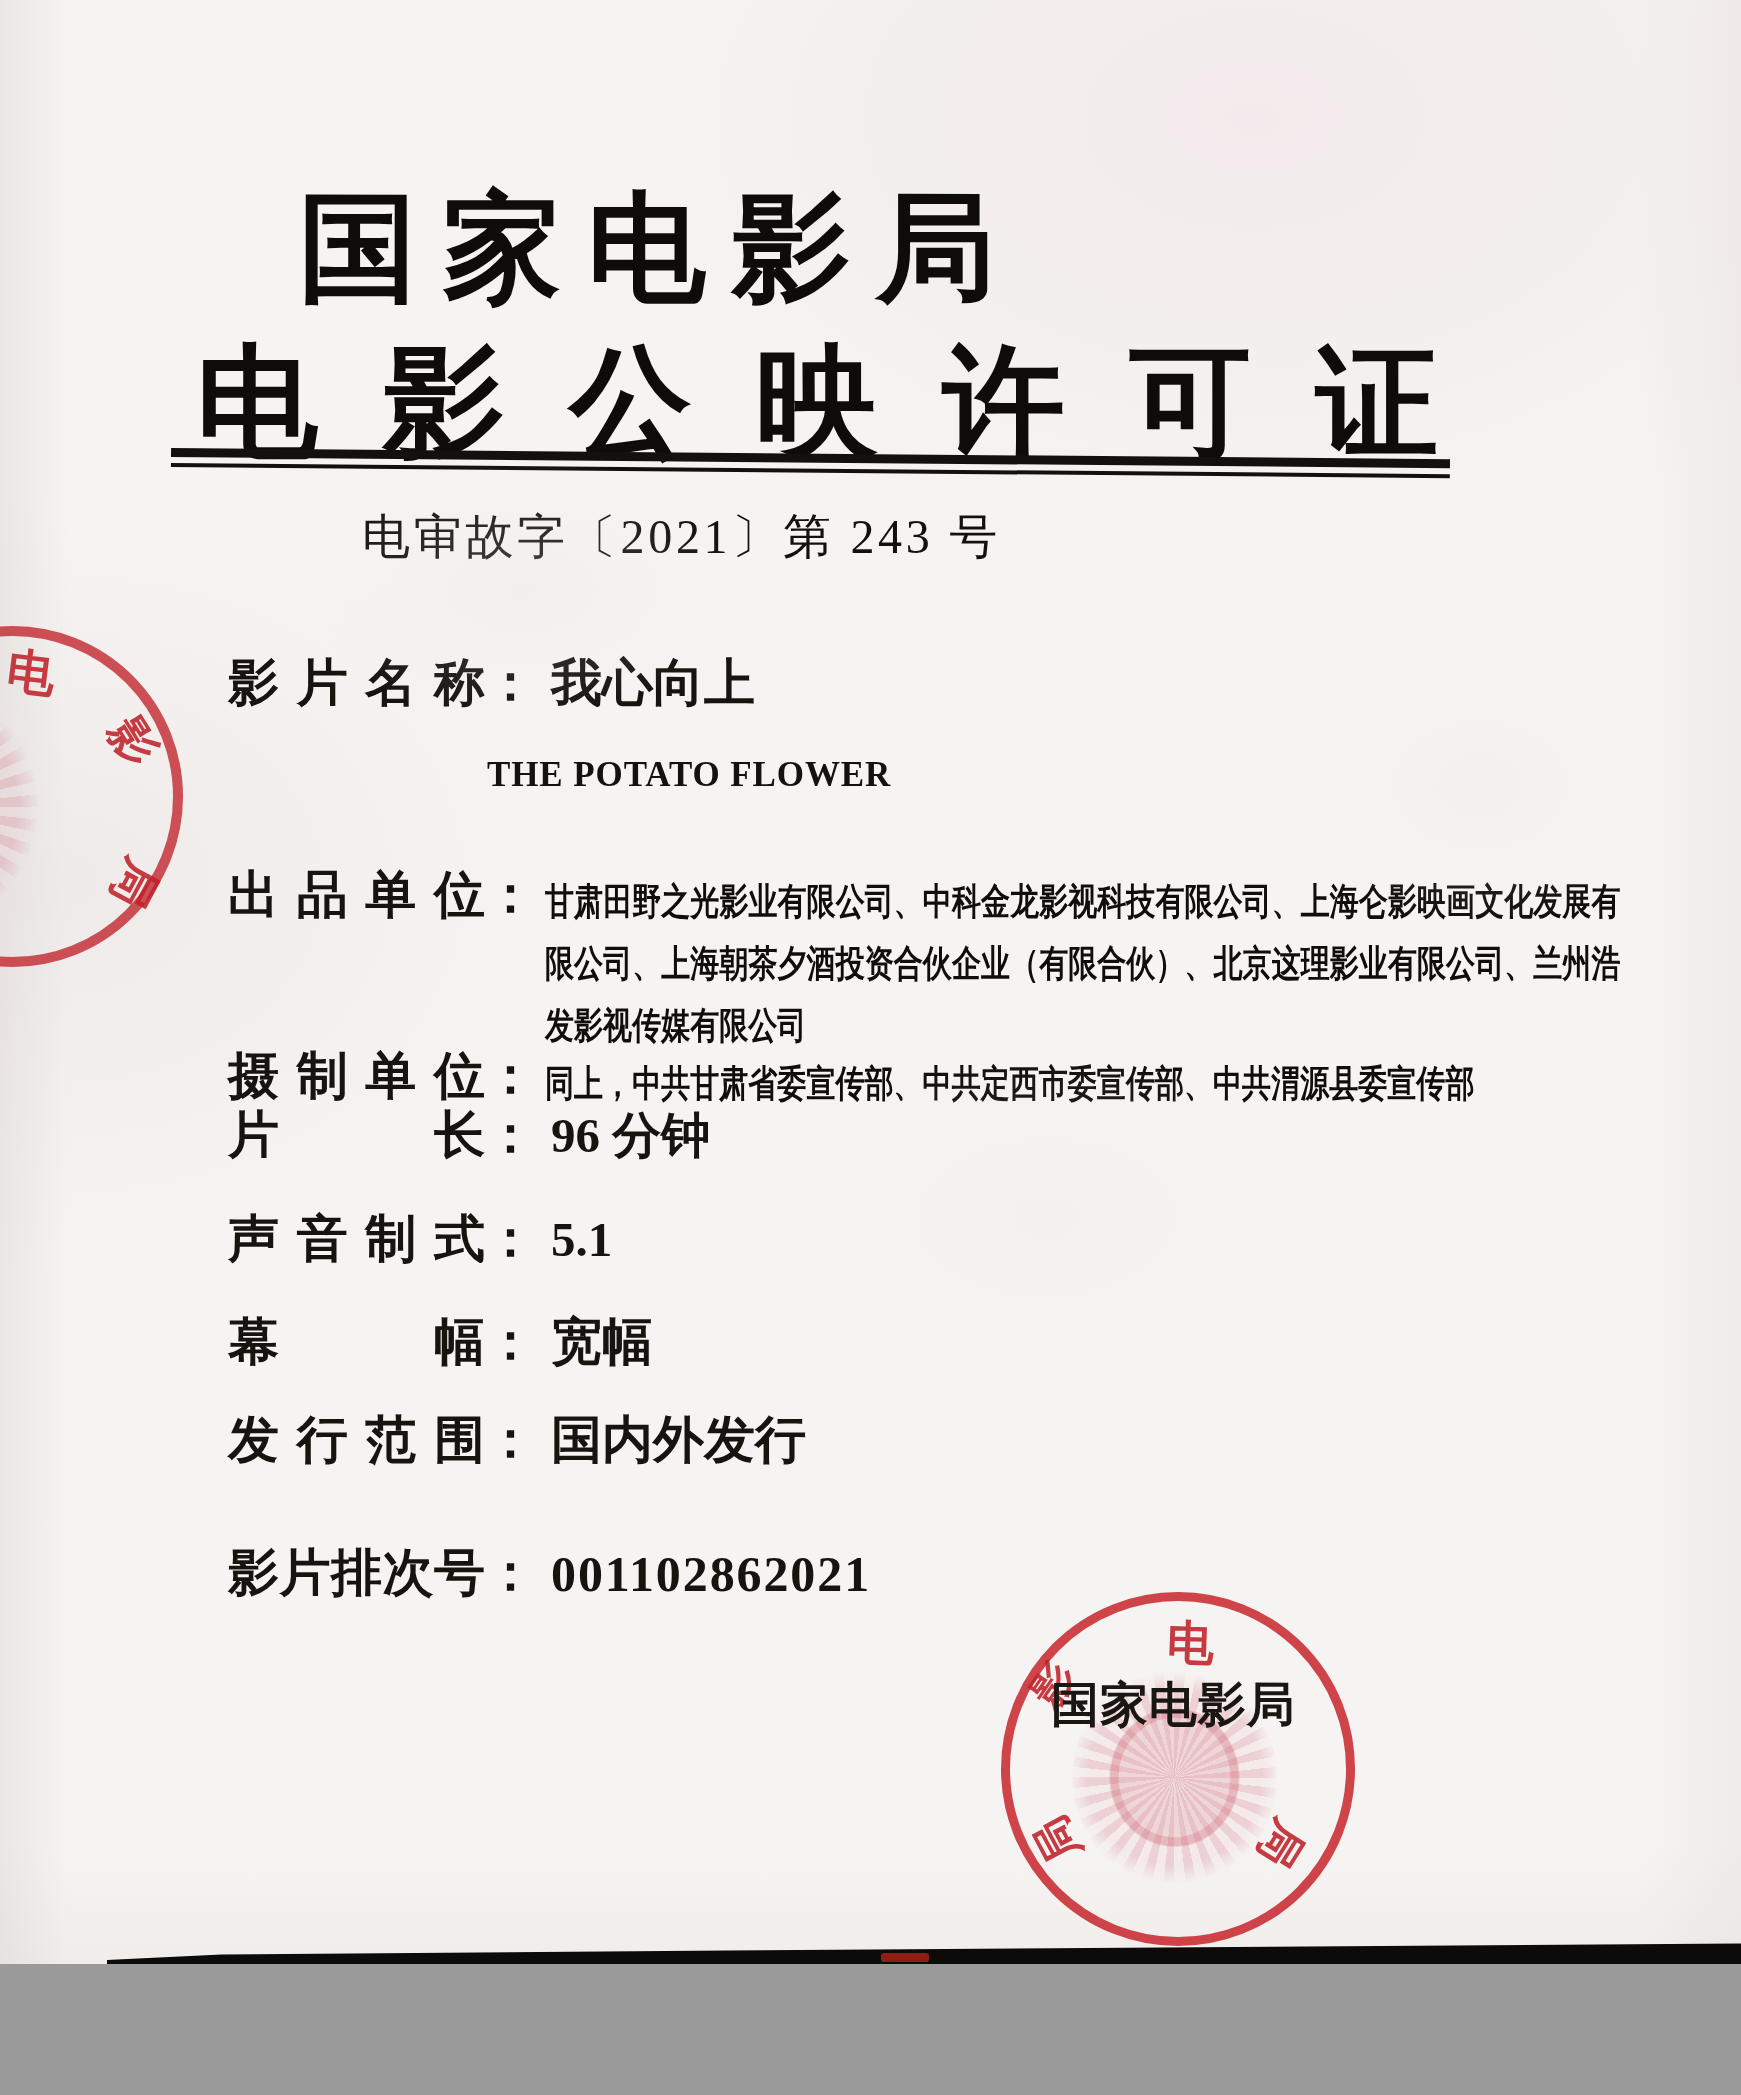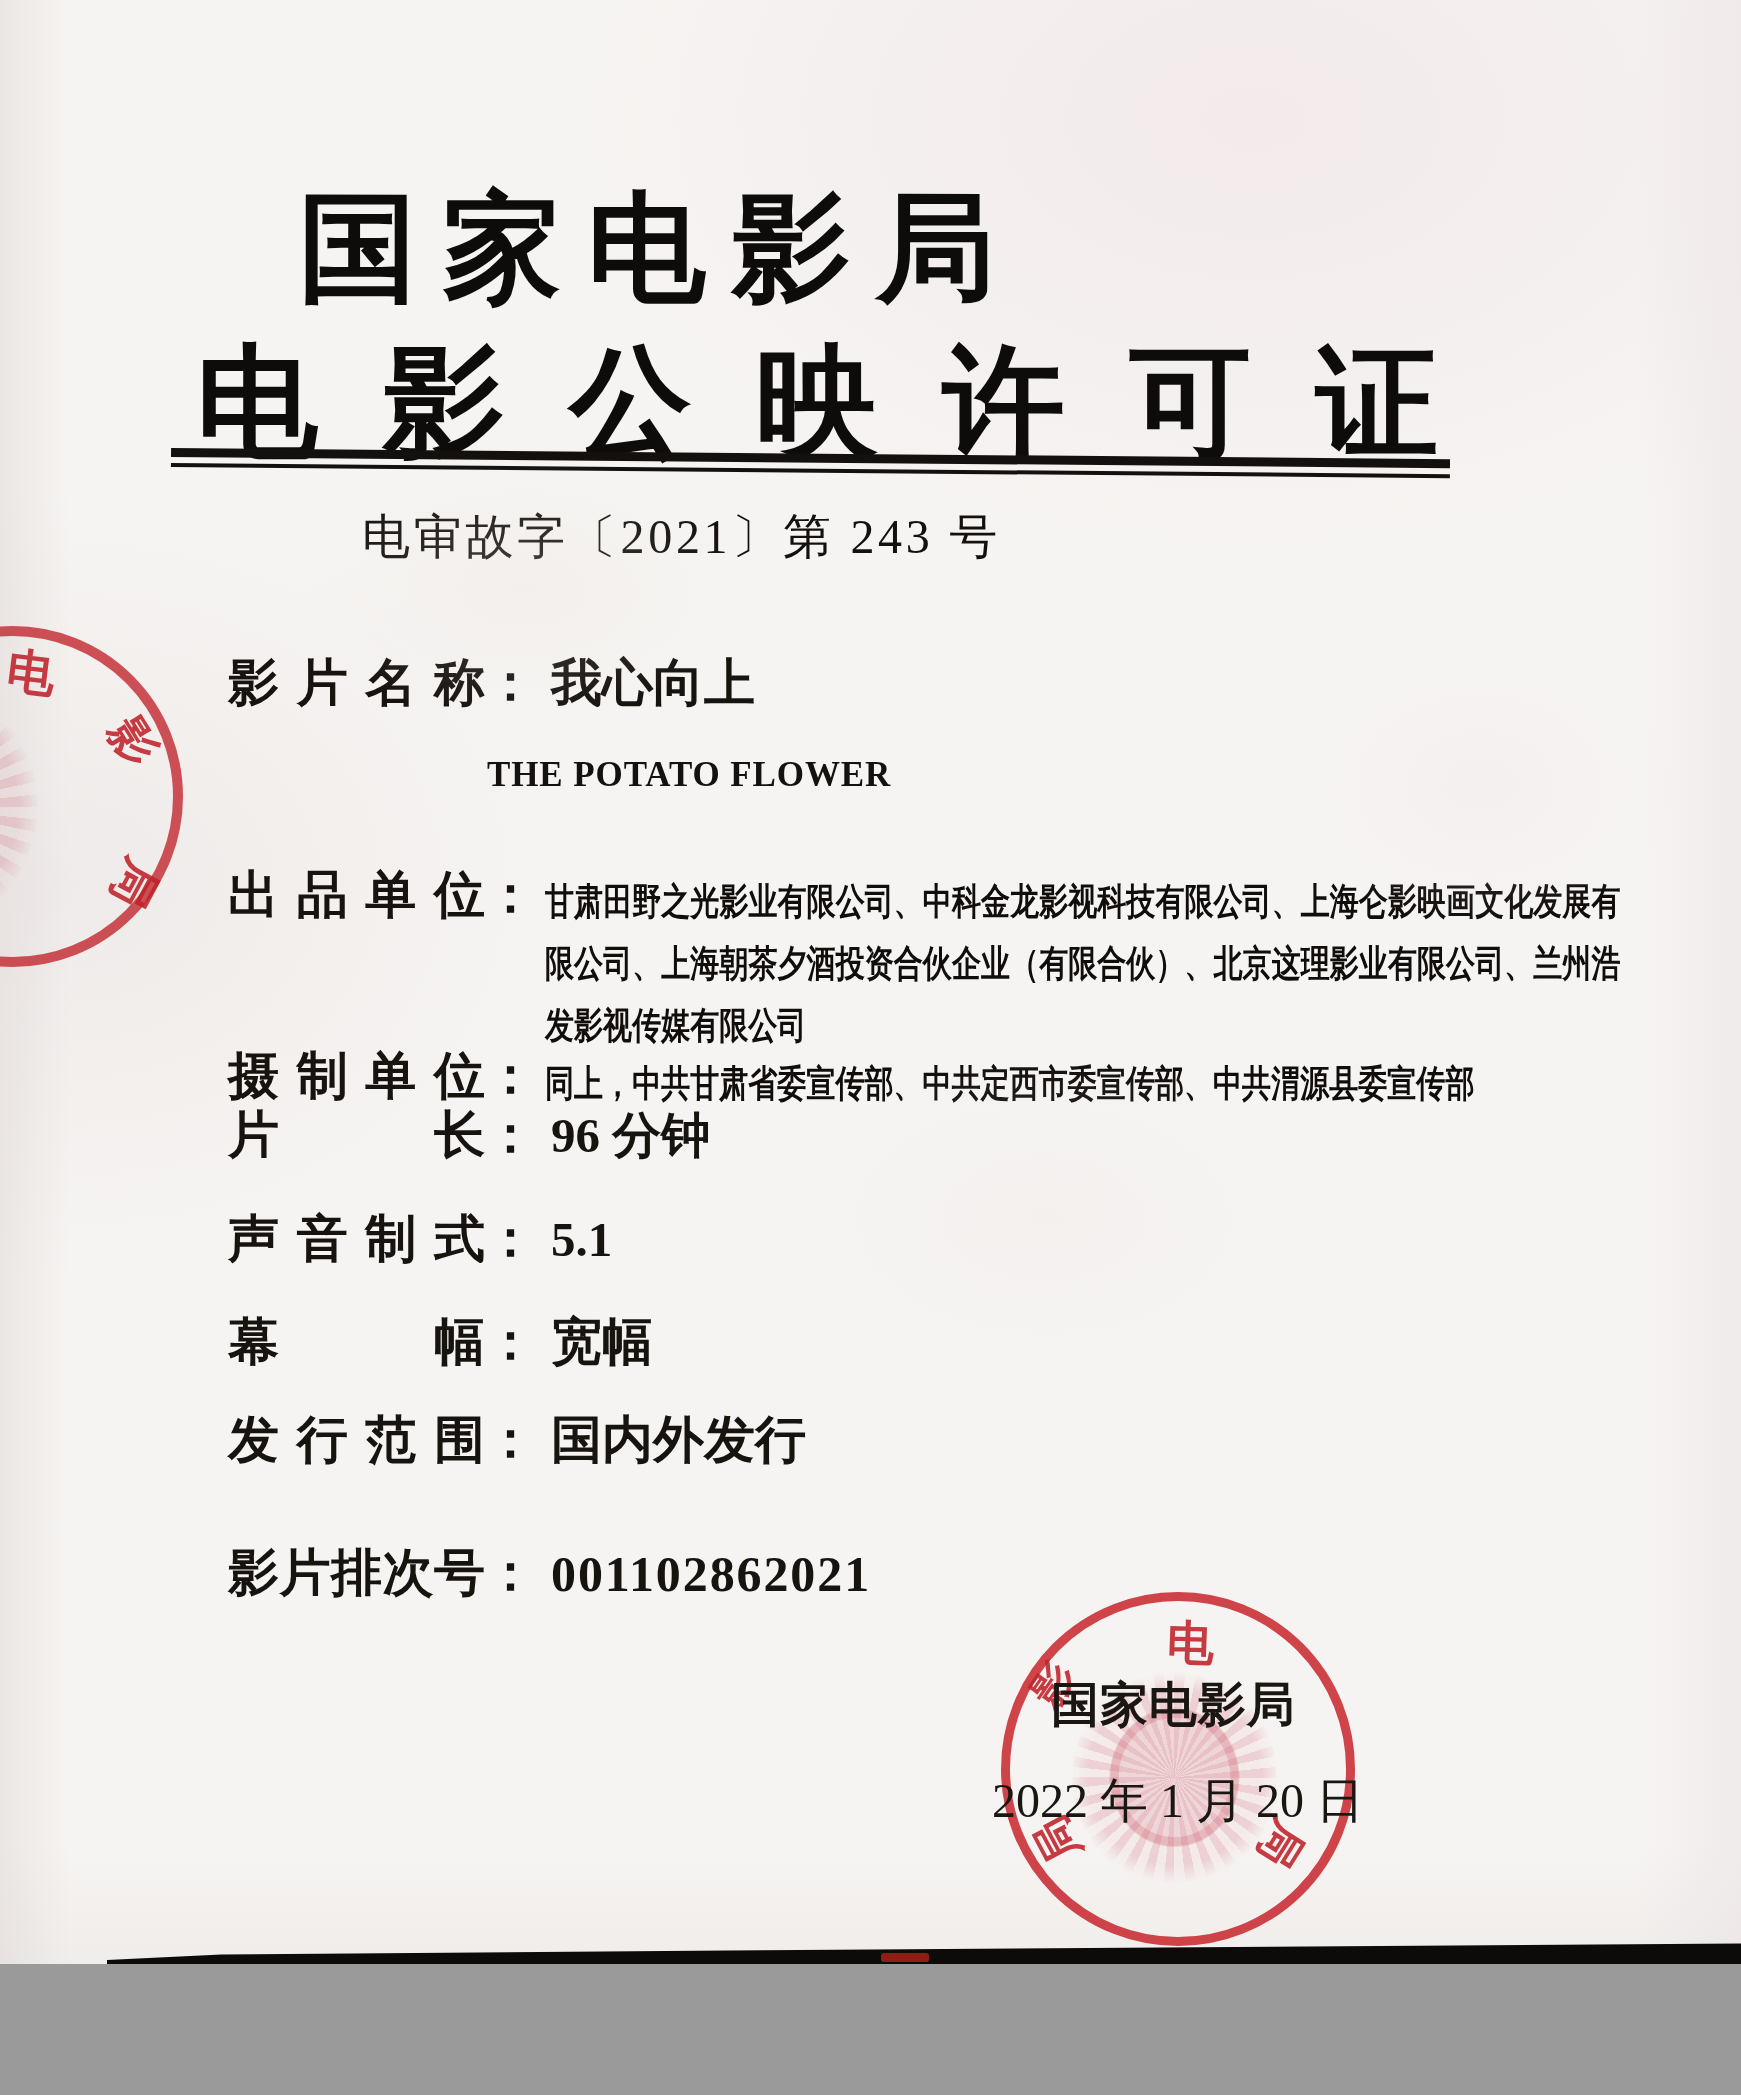--- a/index.html
+++ b/index.html
@@ -154,20 +154,19 @@
 
   <div class="seal seal-bottom">
     <div class="emblem"></div>
     <span class="arc b1">电</span>
     <span class="arc b2">影</span>
     <span class="arc b3">局</span>
     <span class="arc b4">局</span>
   </div>
 
   <div class="authority">国家电影局</div>
-  <div class="issuedate">2022 年 1 月 20 日</div>
 
   <div class="strip">
     <div class="blob"></div>
   </div>
 
 </div>
 
 
 </body></html>

